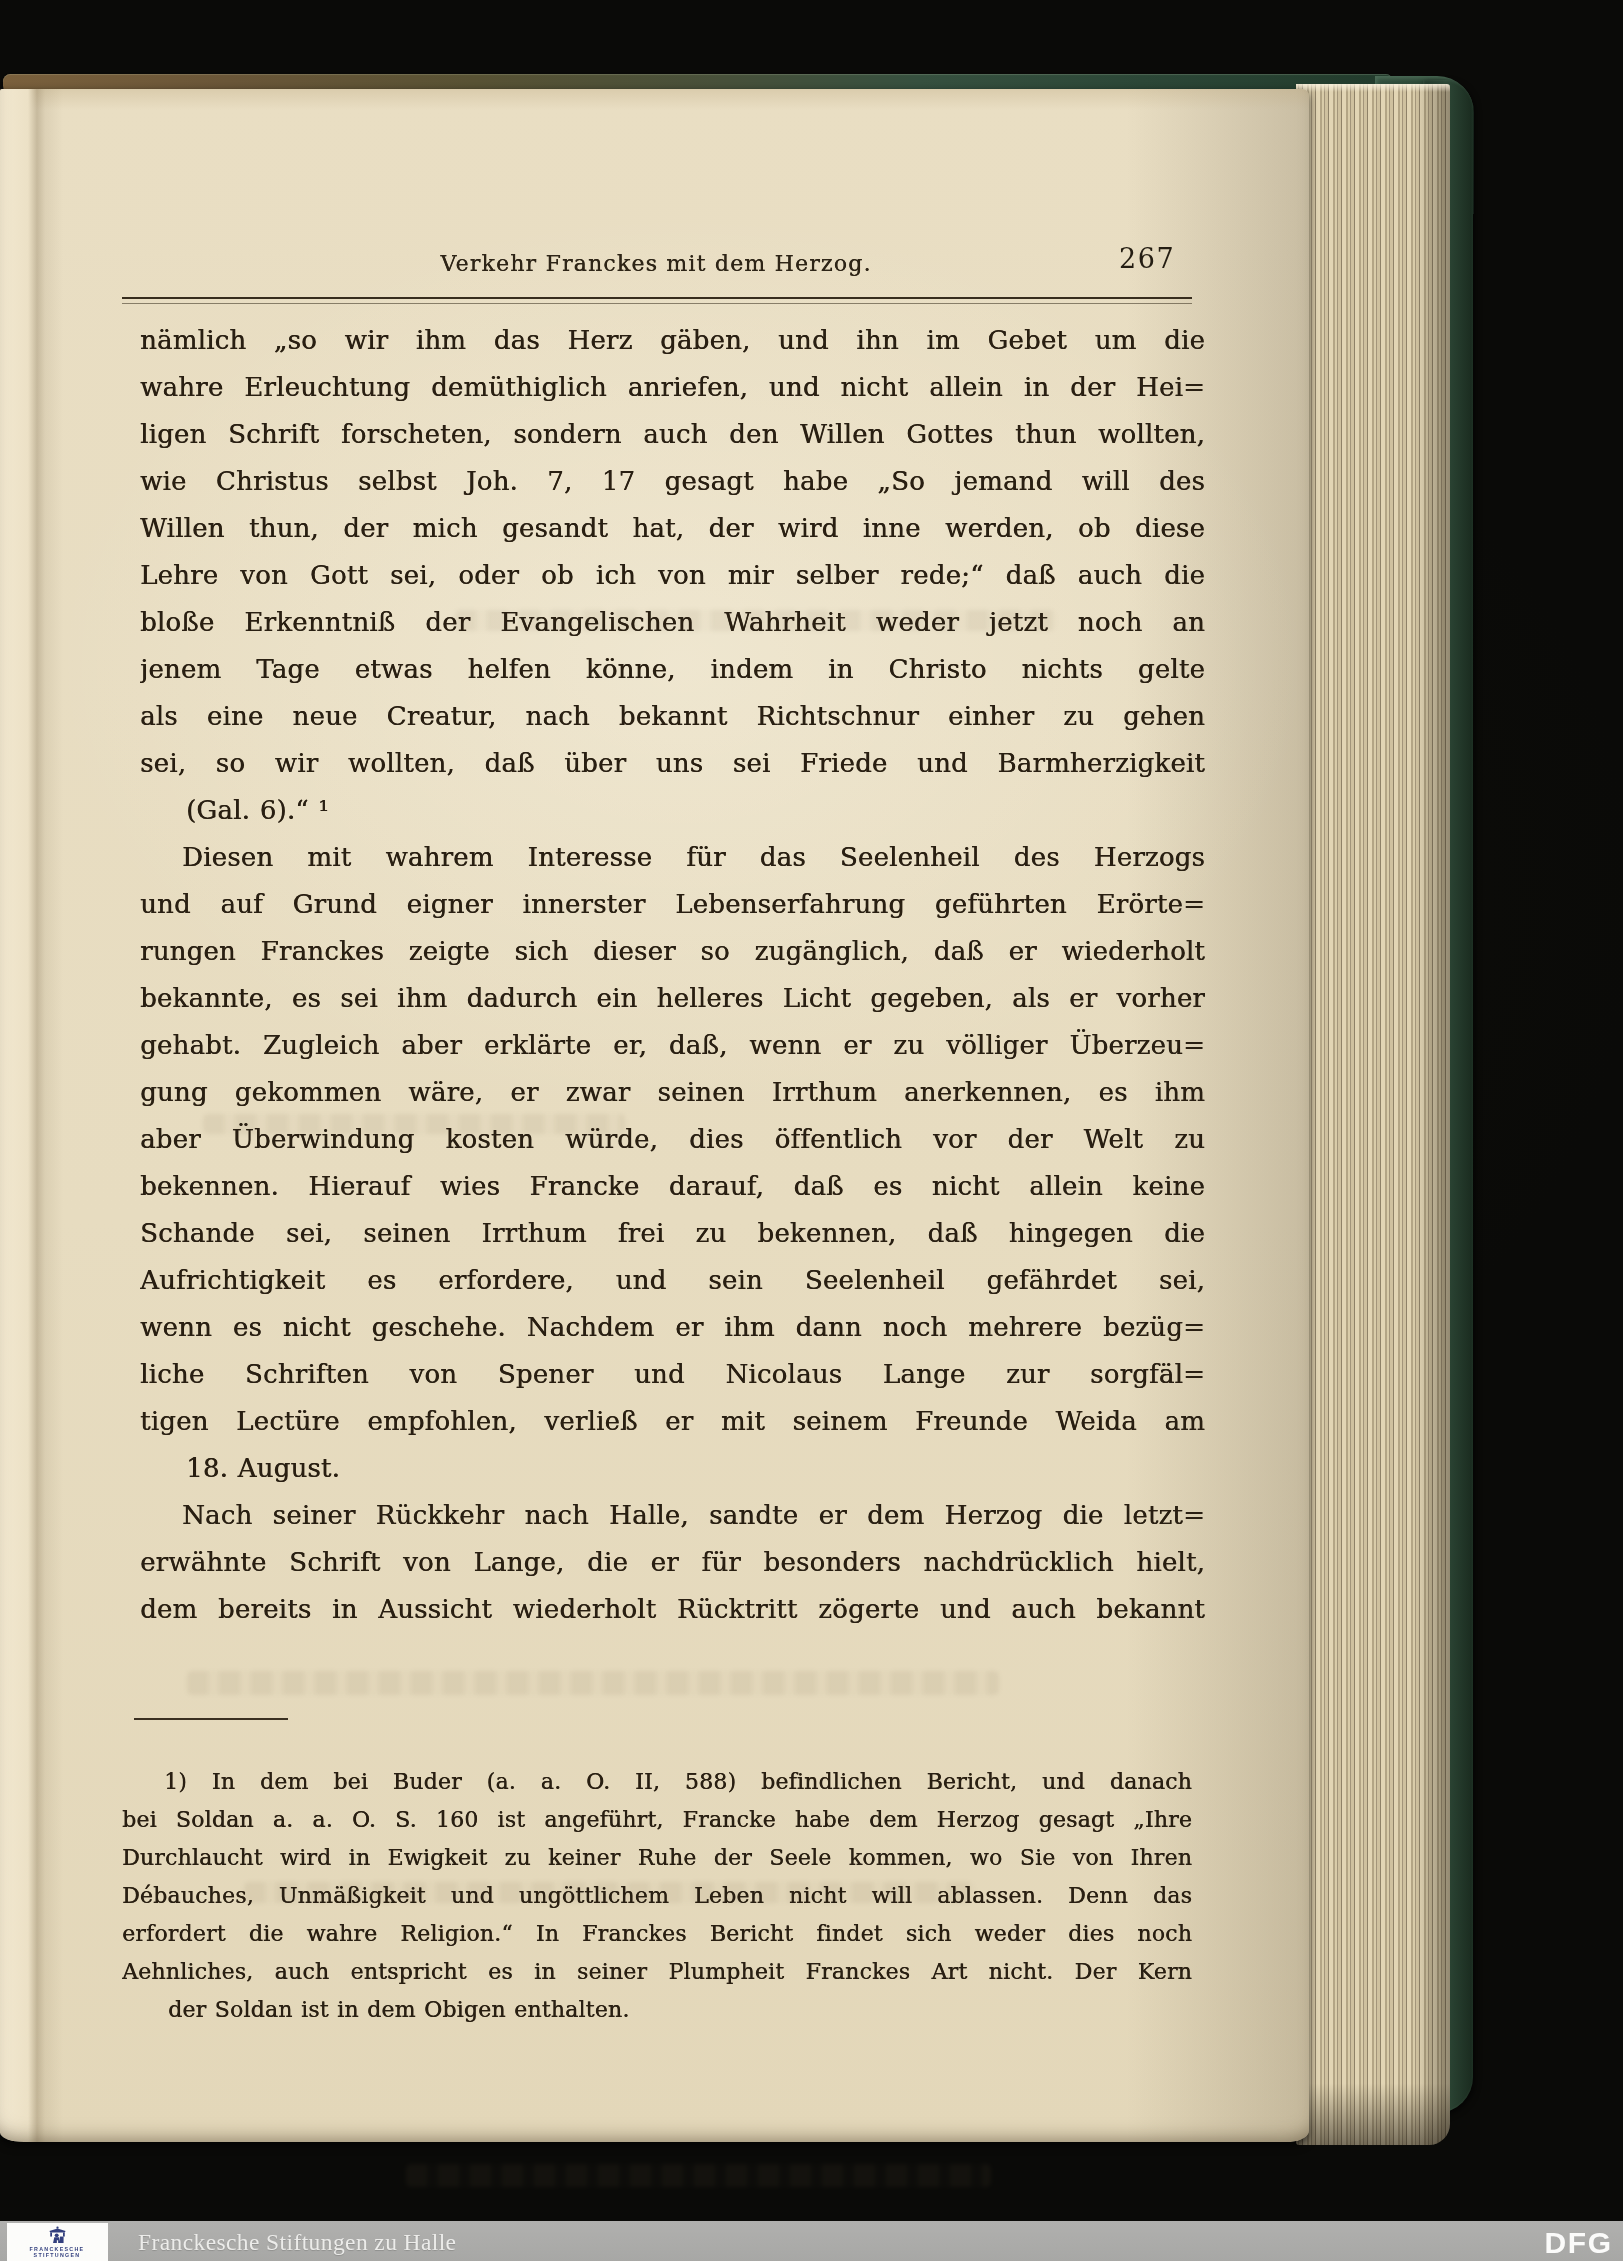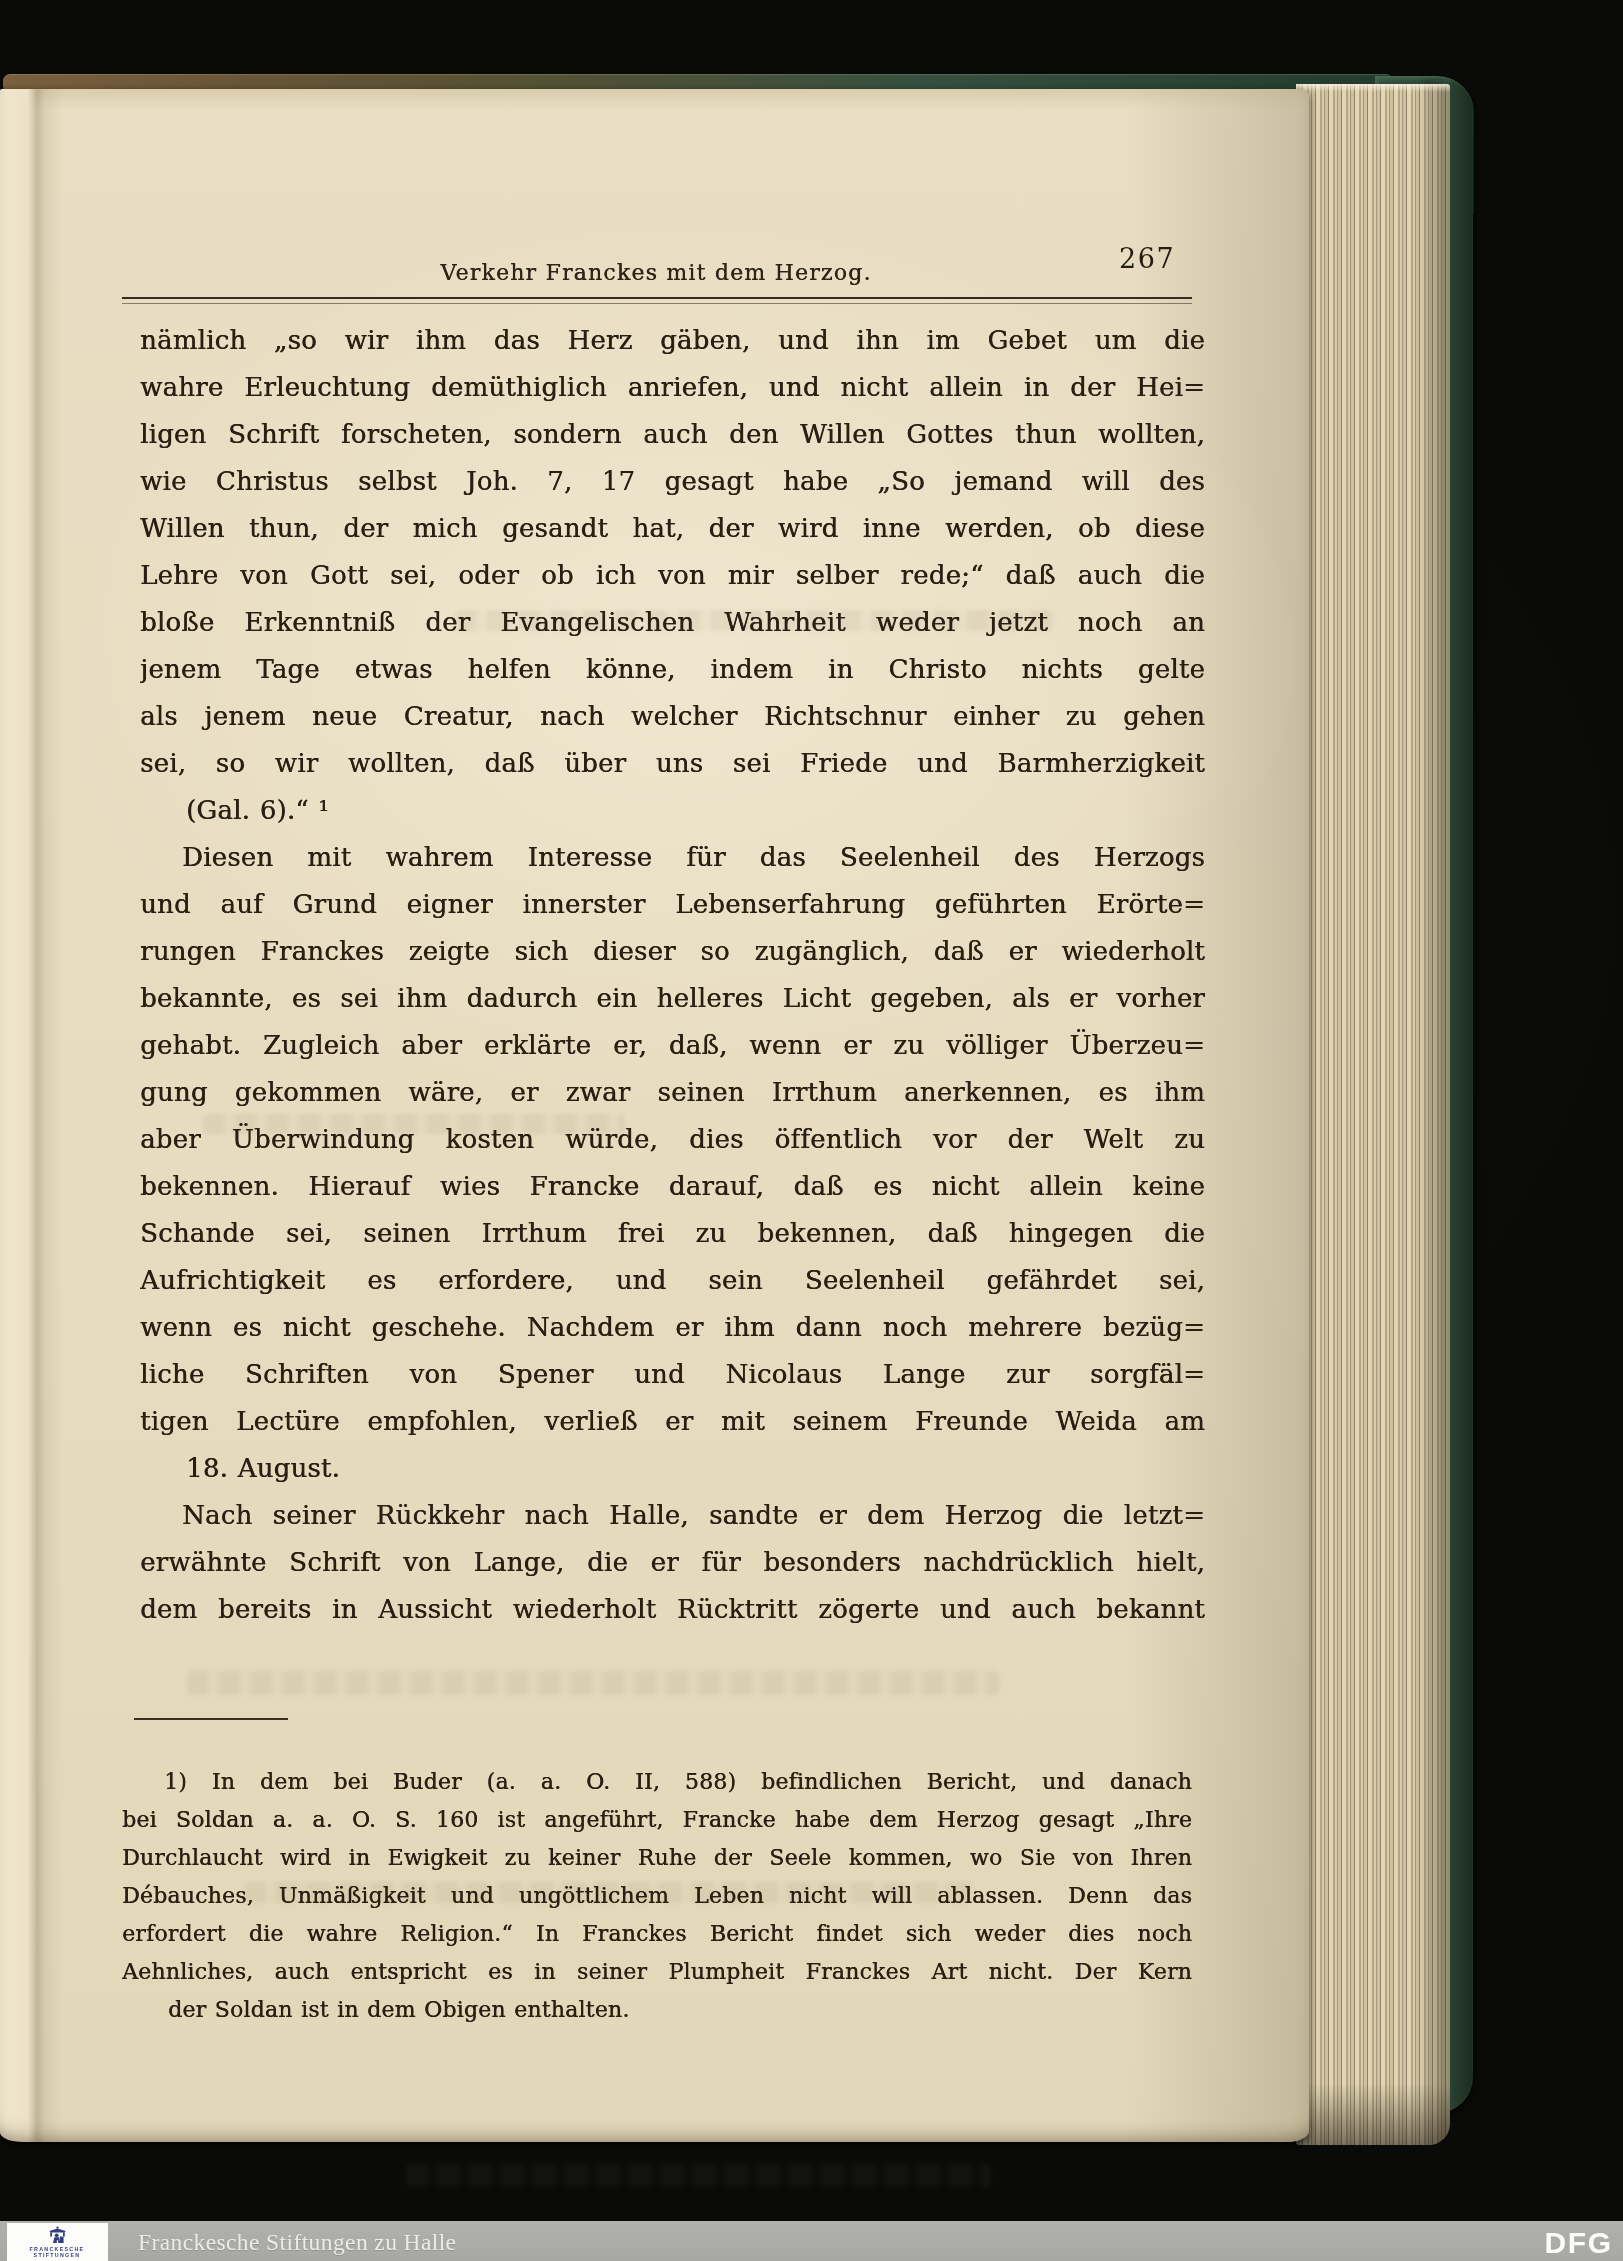--- a/index.html
+++ b/index.html
@@ -64,21 +64,21 @@
       linear-gradient(90deg, rgba(0,0,0,0) 86%, rgba(85,72,48,.22) 100%),
       linear-gradient(180deg, #e9dec3 0%, #e7dcc0 55%, #e3d7b9 100%);
     border-radius: 1.6px 6.5px 23px 24px / 1.6px 6.5px 11.4px 9.7px;
     box-shadow: inset 0 -13px 19.5px -11.4px rgba(60,48,28,.55),
                 0 3.2px 8px rgba(0,0,0,.65);
   }
 
   
   .running-head { position: absolute; left: 122px; top: 159px; width: 1068px; height: 42px; }
   .head-title {
-    position: absolute; left: 0; right: 0; top: 12px;
+    position: absolute; left: 0; right: 0; top: 3px;
     text-align: center; font-size: 22px; letter-spacing: 1.2px;
     color: #2e2517; text-shadow: 0.3px 0 0 #2e2517;
   }
   .page-num {
     position: absolute; right: 14.6px; top: -4.9px;
     font-size: 27px; color: #241d12; letter-spacing: 1.6px;
   }
   .head-rule {
     position: absolute; left: 122px; top: 208px; width: 1070px; height: 4px;
     border-top: 2.4px solid #372d1e;
@@ -174,21 +174,21 @@
     <div class="body-text">
       <div class="para">
           <div class="tline">nämlich „so wir ihm das Herz gäben, und ihn im Gebet um die</div>
           <div class="tline">wahre Erleuchtung demüthiglich anriefen, und nicht allein in der Hei=</div>
           <div class="tline">ligen Schrift forscheten, sondern auch den Willen Gottes thun wollten,</div>
           <div class="tline">wie Christus selbst Joh. 7, 17 gesagt habe „So jemand will des</div>
           <div class="tline">Willen thun, der mich gesandt hat, der wird inne werden, ob diese</div>
           <div class="tline">Lehre von Gott sei, oder ob ich von mir selber rede;“ daß auch die</div>
           <div class="tline">bloße Erkenntniß der Evangelischen Wahrheit weder jetzt noch an</div>
           <div class="tline">jenem Tage etwas helfen könne, indem in Christo nichts gelte</div>
-          <div class="tline">als jenem neue Creatur, nach welcher Richtschnur einher zu gehen</div>
+          <div class="tline">als eine neue Creatur, nach bekannt Richtschnur einher zu gehen</div>
           <div class="tline">sei, so wir wollten, daß über uns sei Friede und Barmherzigkeit</div>
           <div class="tline plain">(Gal. 6).“ ¹</div>
         </div>
       <div class="para">
           <div class="tline indent">Diesen mit wahrem Interesse für das Seelenheil des Herzogs</div>
           <div class="tline">und auf Grund eigner innerster Lebenserfahrung geführten Erörte=</div>
           <div class="tline">rungen Franckes zeigte sich dieser so zugänglich, daß er wiederholt</div>
           <div class="tline">bekannte, es sei ihm dadurch ein helleres Licht gegeben, als er vorher</div>
           <div class="tline">gehabt.  Zugleich aber erklärte er, daß, wenn er zu völliger Überzeu=</div>
           <div class="tline">gung gekommen wäre, er zwar seinen Irrthum anerkennen, es ihm</div>

